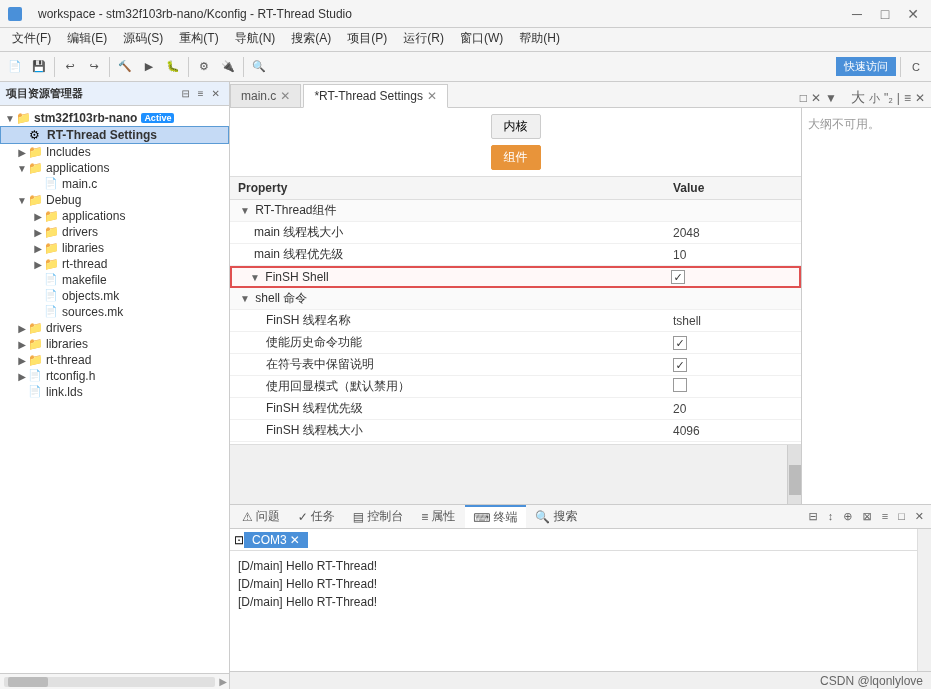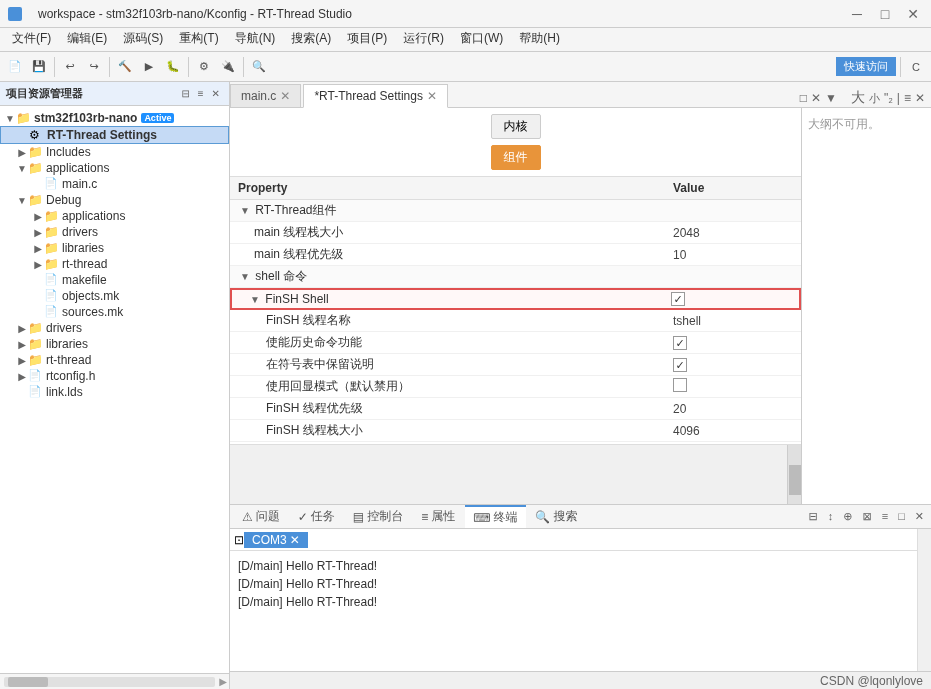--- a/index.html
+++ b/index.html
@@ -329,36 +329,36 @@
             <div class="settings-row" style="padding-left:24px;">
               <span class="col-prop">main 线程栈大小</span>
               <span class="col-val">2048</span>
             </div>
 
             <div class="settings-row" style="padding-left:24px;">
               <span class="col-prop">main 线程优先级</span>
               <span class="col-val">10</span>
             </div>
 
+            <div class="settings-row" style="padding-left:16px; border:2px solid #e05050; background:#fff8f8;">
+              <span class="col-prop">
+                <span class="expand-icon">▼</span>
+                <span>FinSH Shell</span>
+              </span>
+              <span class="col-val">
+                <span class="checkbox-icon checked"></span>
+              </span>
+            </div>
+
             <div class="settings-row group">
               <span class="col-prop">
                 <span class="expand-icon">▼</span>
                 <span>shell 命令</span>
               </span>
               <span class="col-val"></span>
-            </div>
-
-            <div class="settings-row" style="padding-left:16px; border:2px solid #e05050; background:#fff8f8;">
-              <span class="col-prop">
-                <span class="expand-icon">▼</span>
-                <span>FinSH Shell</span>
-              </span>
-              <span class="col-val">
-                <span class="checkbox-icon checked"></span>
-              </span>
             </div>
 
             <div class="settings-row" style="padding-left:36px;">
               <span class="col-prop">FinSH 线程名称</span>
               <span class="col-val">tshell</span>
             </div>
 
             <div class="settings-row" style="padding-left:36px;">
               <span class="col-prop">使能历史命令功能</span>
               <span class="col-val">

